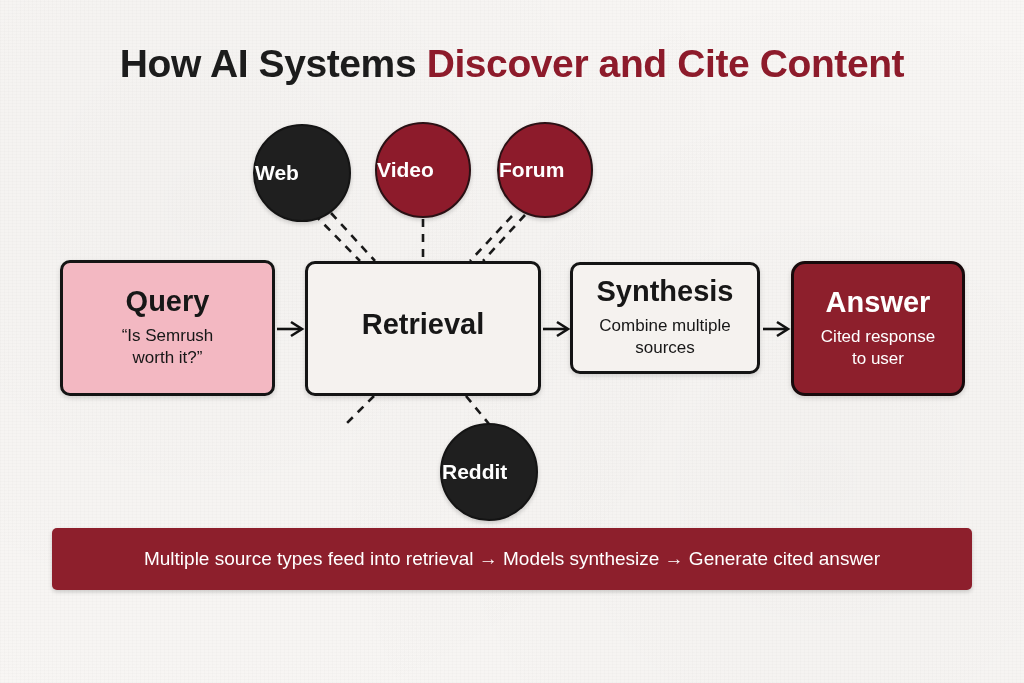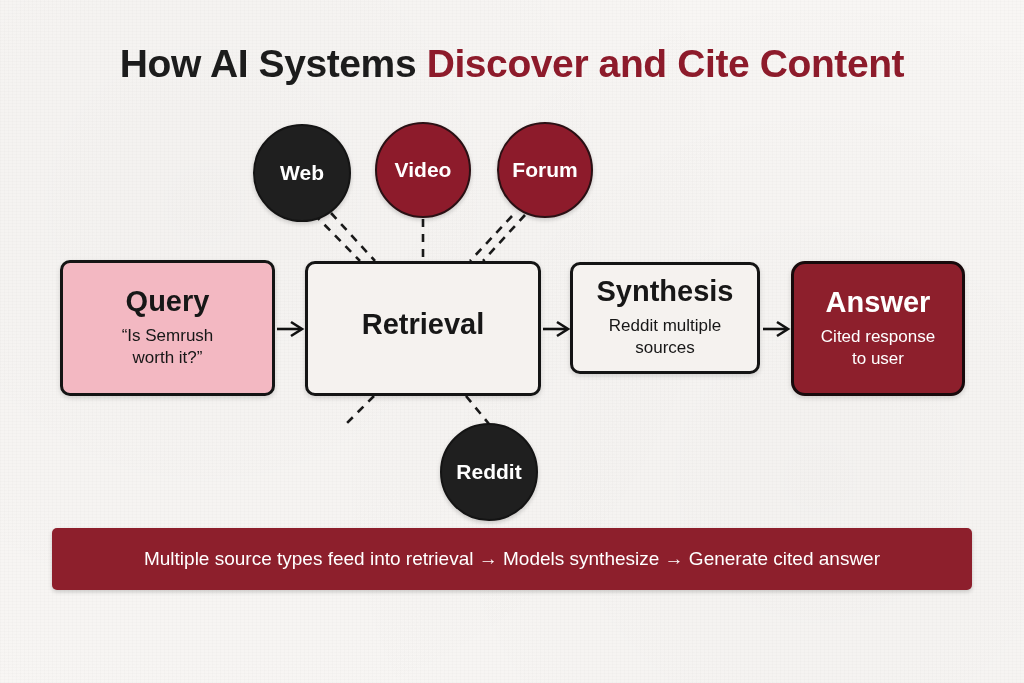--- a/index.html
+++ b/index.html
@@ -47,21 +47,20 @@
   }
   #title .t-dark { color: #1c1c1c; }
   #title .t-red  { color: #8d1b2b; }
 
   
   .source-node {
     position: absolute;
     border-radius: 50%;
     display: flex;
     align-items: center;
-    justify-content: center;
     color: #ffffff;
     font-size: 21px;
     font-weight: bold;
     box-shadow: 0 2px 4px rgba(0,0,0,0.18);
     box-sizing: border-box;
   }
   .node-dark { background: #1f1f1f; border: 2px solid #141414; }
   .node-red  { background: #8d1b2b; border: 2px solid #2a1014; }
 
   
@@ -170,21 +169,21 @@
     <div class="stage-desc" style="white-space:pre-line;">“Is Semrush
 worth it?”</div>
   </div>
 
   <div class="stage-box box-plain" style="left:305px;top:261px;width:236px;height:135px;">
     <div class="stage-title">Retrieval</div>
   </div>
 
   <div class="stage-box box-plain" style="left:570px;top:262px;width:190px;height:112px;">
     <div class="stage-title">Synthesis</div>
-    <div class="stage-desc" style="white-space:pre-line;">Reddit multiple
+    <div class="stage-desc" style="white-space:pre-line;">Combine multiple
 sources</div>
   </div>
 
   <div class="stage-box box-red" style="left:791px;top:261px;width:174px;height:135px;border-radius:14px;">
     <div class="stage-title">Answer</div>
     <div class="stage-desc" style="white-space:pre-line;">Cited response
 to user</div>
   </div>
 
   <div id="footer-banner">

